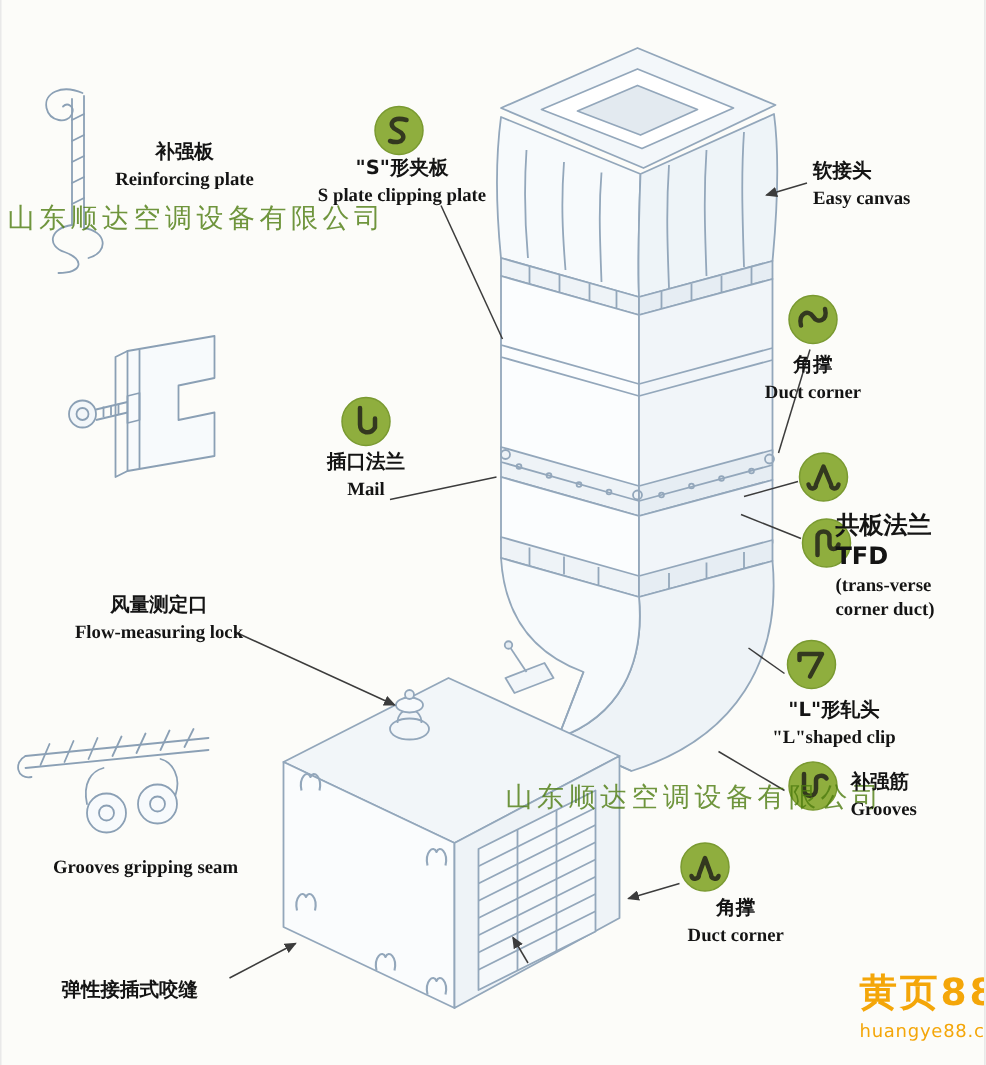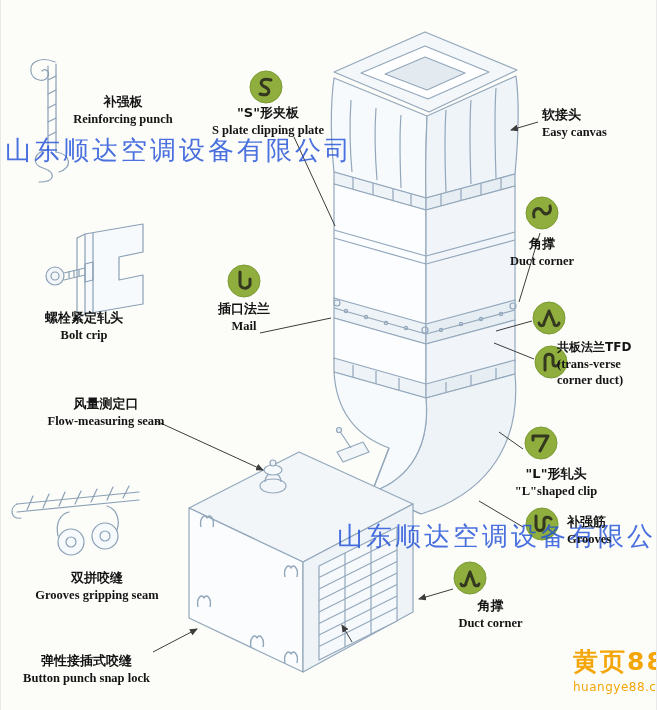--- a/index.html
+++ b/index.html
@@ -3,22 +3,22 @@
 <meta charset="utf-8">
 <style>
   html,body{margin:0;padding:0;background:#e9e9e9;}
   .stage{
     position:relative;width:655px;height:710px;margin:0 auto;
     background:#fcfcf9;overflow:hidden;
     font-family:"DejaVu Sans",sans-serif;
   }
   .stage svg.main{position:absolute;left:0;top:0;z-index:1;}
   .watermark{
-    position:absolute;z-index:5;font-size:26px;letter-spacing:3px;
-    color:#1d4ed8;opacity:.8;white-space:nowrap;font-weight:500;
+    position:absolute;z-index:5;font-size:18px;letter-spacing:3px;
+    color:#4d7c0f;opacity:.8;white-space:nowrap;font-weight:500;
   }
   .label{position:absolute;z-index:6;line-height:1.3;}
   .label .zh{display:block;font-size:13px;font-weight:700;color:#141414;}
   .label .en{display:block;font-size:12.5px;font-weight:700;color:#141414;
              font-family:"Liberation Serif",serif;}
   .center{text-align:center;}
   .gicon{position:absolute;width:36px;height:36px;z-index:5;}
   .gicon circle{fill:#8fae3e;stroke:#7a9a31;stroke-width:1;}
   .gicon path{fill:none;stroke:#33381f;stroke-width:3;stroke-linecap:round;stroke-linejoin:round;}
   .badge{position:absolute;z-index:7;color:#f4a609;}
@@ -214,21 +214,21 @@
     <circle cx="18" cy="18" r="16"></circle>
       <path d="M12,10 L12,20 C12,26 20,26 20,20 L20,14 C20,11 25,10 27,13"></path>
     </svg>
   <svg class="gicon" style="left:451px;top:560px" viewBox="0 0 36 36">
     <circle cx="18" cy="18" r="16"></circle>
       <path d="M9,24 C10,27 14,26 14,23 L18,12 L22,23 C22,26 26,27 27,24"></path>
     </svg>
 
   <div class="label center" style="left:52px;top:94px;width:140px">
     <span class="zh">补强板</span>
-    <span class="en">Reinforcing punch</span>
+    <span class="en">Reinforcing plate</span>
   </div>
 
   <div class="label center" style="left:192px;top:105px;width:150px">
     <span class="zh">"S"形夹板</span>
     <span class="en">S plate clipping plate</span>
   </div>
 
   <div class="label" style="left:541px;top:107px;width:110px">
     <span class="zh">软接头</span>
     <span class="en">Easy canvas</span>
@@ -237,59 +237,53 @@
   <div class="label center" style="left:498px;top:236px;width:86px">
     <span class="zh">角撑</span>
     <span class="en">Duct corner</span>
   </div>
 
   <div class="label center" style="left:200px;top:301px;width:86px">
     <span class="zh">插口法兰</span>
     <span class="en">Mail</span>
   </div>
 
-  <div class="label center" style="left:18px;top:310px;width:130px">
-    <span class="zh">螺栓紧定轧头</span>
-    <span class="en">Bolt crip</span>
-  </div>
 
   <div class="label" style="left:556px;top:340px;width:96px">
-    <span class="zh" style="font-size:12px">共板法兰TFD</span>
+    <span class="zh" style="font-size:16px">共板法兰TFD</span>
     <span class="en">(trans-verse corner duct)</span>
   </div>
 
   <div class="label center" style="left:30px;top:396px;width:150px">
     <span class="zh">风量测定口</span>
-    <span class="en">Flow-measuring seam</span>
+    <span class="en">Flow-measuring lock</span>
   </div>
 
   <div class="label center" style="left:500px;top:466px;width:110px">
     <span class="zh">"L"形轧头</span>
     <span class="en">"L"shaped clip</span>
   </div>
 
   <div class="label" style="left:566px;top:514px;width:84px">
     <span class="zh">补强筋</span>
     <span class="en">Grooves</span>
   </div>
 
   <div class="label center" style="left:16px;top:570px;width:160px">
-    <span class="zh">双拼咬缝</span>
     <span class="en">Grooves gripping seam</span>
   </div>
 
   <div class="label center" style="left:442px;top:598px;width:95px">
     <span class="zh">角撑</span>
     <span class="en">Duct corner</span>
   </div>
 
 
   <div class="label center" style="left:3px;top:653px;width:165px">
     <span class="zh">弹性接插式咬缝</span>
-    <span class="en">Button punch snap lock</span>
   </div>
 
   <div class="watermark" style="left:4px;top:133px">山东顺达空调设备有限公司</div>
   <div class="watermark" style="left:336px;top:519px">山东顺达空调设备有限公司</div>
 
   <div class="badge" style="left:572px;top:645px">
     <div class="badge-name">黄页88</div>
     <div class="badge-domain">huangye88.com</div>
   </div>
 

